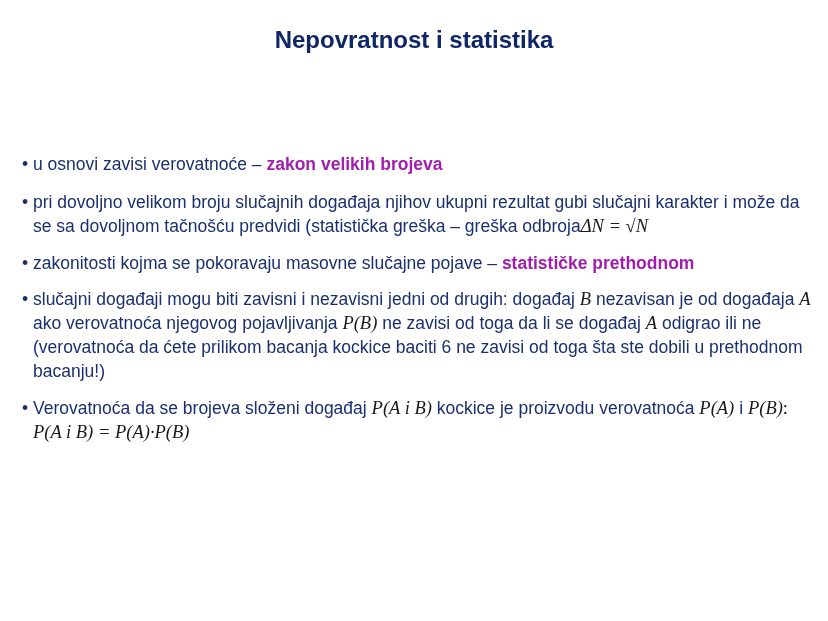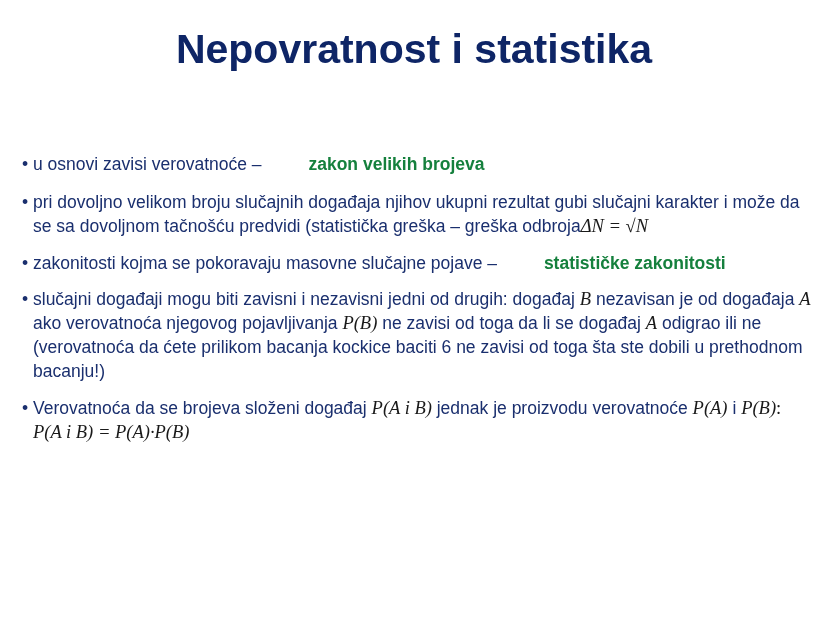--- a/index.html
+++ b/index.html
@@ -1,45 +1,45 @@
 <!DOCTYPE html>
 <html><head>
 <meta charset="utf-8">
 <style>
   html, body { margin:0; padding:0; background:#ffffff; }
   body { width:828px; height:621px; position:relative; overflow:hidden; font-family:"Liberation Sans", sans-serif; }
-  .title { position:absolute; left:0; top:26px; width:828px; text-align:center; font-size:41px; font-weight:bold; color:#0e2566; }
+  .title { position:absolute; left:0; top:26px; width:828px; text-align:center; font-size:24px; font-weight:bold; color:#0e2566; }
   .bullet { position:absolute; left:22px; width:790px; font-size:17.5px; line-height:24px; color:#1a2f6e; }
   .bullet .dot { position:absolute; left:0; top:0; }
   .bullet .txt { padding-left:11px; display:block; }
-  .b { font-weight:bold; color:#15803d;margin-left:42px; }
+  .b { font-weight:bold; color:#a21caf; }
   .m { font-family:"Liberation Serif", serif; font-style:italic; color:#1a1a1a; font-size:18.5px;text-align:right; }
   .mr { font-family:"Liberation Serif", serif; color:#1a1a1a; font-size:18.5px; }
 </style>
 </head>
 <body>
 
 <div class="title">Nepovratnost i statistika</div>
 
 <div class="bullet" style="top:152px;">
   <span class="dot">•</span>
   <span class="txt"><span>u osnovi zavisi verovatnoće – </span><span class="b">zakon velikih brojeva</span></span>
 </div>
 
 <div class="bullet" style="top:190px;">
   <span class="dot">•</span>
   <span class="txt"><span>pri dovoljno velikom broju slučajnih događaja njihov ukupni rezultat gubi slučajni karakter i može da se sa dovoljnom tačnošću predvidi (statistička greška – greška odbroja</span><span class="m">ΔN = √N</span></span>
 </div>
 
 <div class="bullet" style="top:251px;">
   <span class="dot">•</span>
-  <span class="txt"><span>zakonitosti kojma se pokoravaju masovne slučajne pojave – </span><span class="b">statističke zakonitosti</span></span>
+  <span class="txt"><span>zakonitosti kojma se pokoravaju masovne slučajne pojave – </span><span class="b">statističke prethodnom</span></span>
 </div>
 
 <div class="bullet" style="top:287px;">
   <span class="dot">•</span>
   <span class="txt"><span>slučajni događaji mogu biti zavisni i nezavisni jedni od drugih: događaj </span><span class="m">B</span><span> nezavisan je od događaja </span><span class="m">A</span><span> ako verovatnoća njegovog pojavljivanja </span><span class="m">P(B)</span><span> ne zavisi od toga da li se događaj </span><span class="m">A</span><span> odigrao ili ne (verovatnoća da ćete prilikom bacanja kockice baciti 6 ne zavisi od toga šta ste dobili u prethodnom bacanju!)</span></span>
 </div>
 
 <div class="bullet" style="top:396px;">
   <span class="dot">•</span>
-  <span class="txt"><span>Verovatnoća da se brojeva složeni događaj </span><span class="m">P(A i B)</span><span> jednak je proizvodu verovatnoće </span><span class="m">P(A)</span><span> i </span><span class="m">P(B)</span><span class="mr">: </span><span class="m">P(A i B) = P(A)·P(B)</span></span>
+  <span class="txt"><span>Verovatnoća da se brojeva složeni događaj </span><span class="m">P(A i B)</span><span> kockice je proizvodu verovatnoća </span><span class="m">P(A)</span><span> i </span><span class="m">P(B)</span><span class="mr">: </span><span class="m">P(A i B) = P(A)·P(B)</span></span>
 </div>
 
 </body></html>

